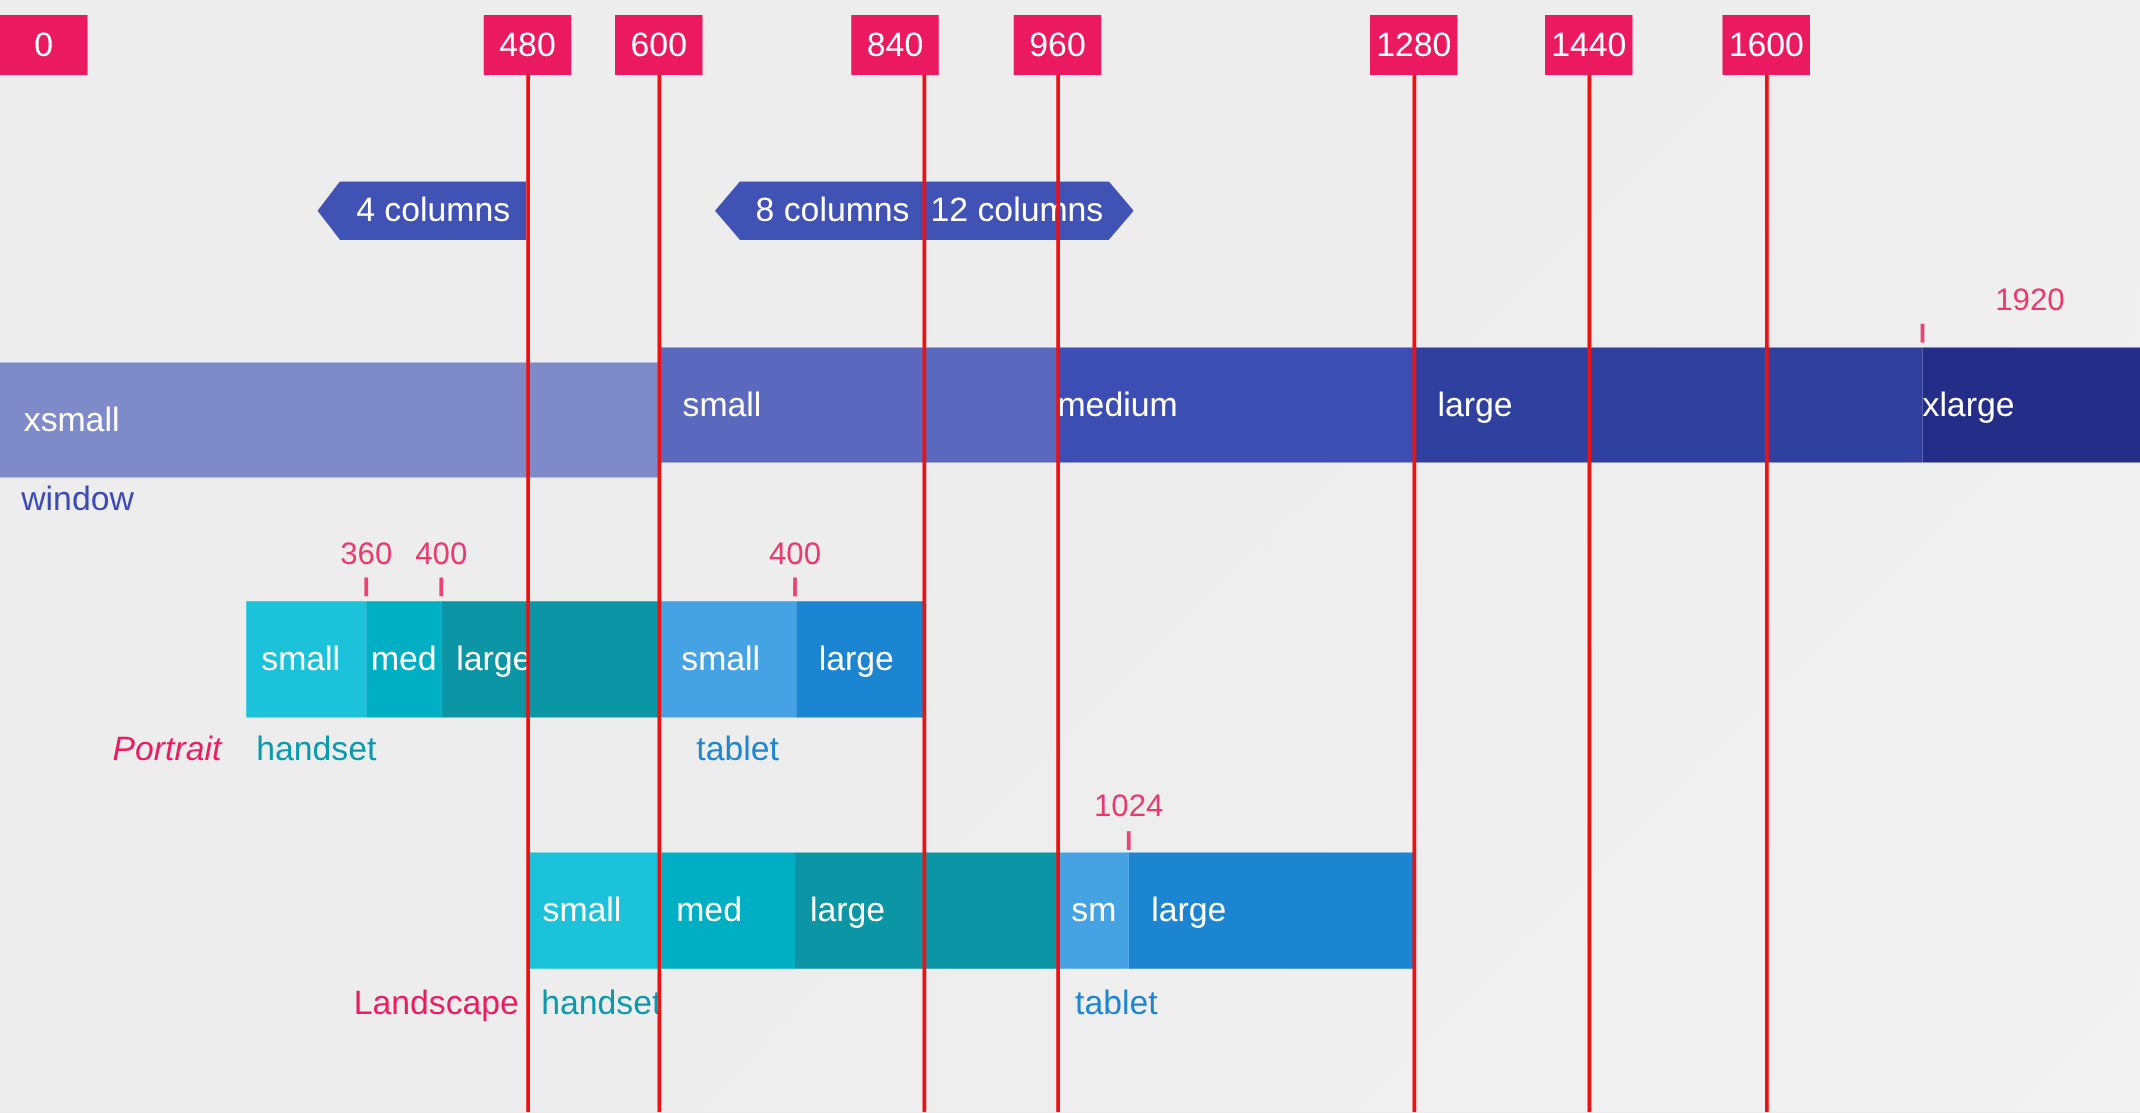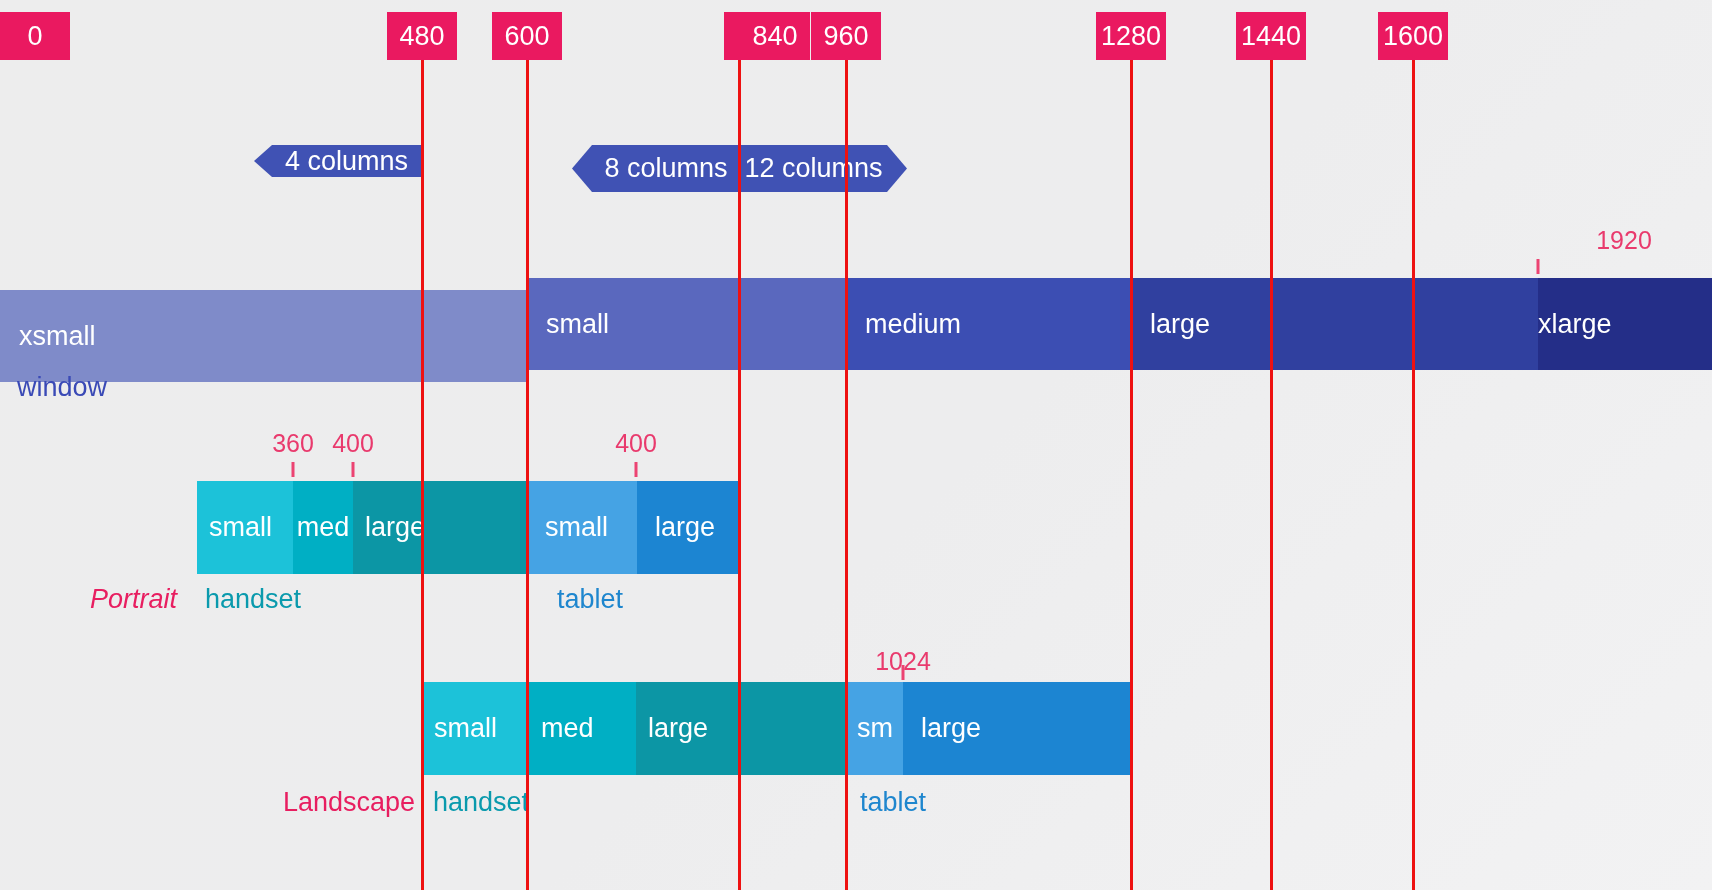--- a/index.html
+++ b/index.html
@@ -31,46 +31,46 @@
     <div class="abs marker-line" style="left: 420.5px; top: 60px; height: 830px; background: rgb(238, 17, 17);"></div>
     <div class="abs marker-line" style="left: 525.5px; top: 60px; height: 830px; background: rgb(238, 17, 17);"></div>
     <div class="abs marker-line" style="left: 737.5px; top: 60px; height: 830px; background: rgb(238, 17, 17);"></div>
     <div class="abs marker-line" style="left: 844.5px; top: 60px; height: 830px; background: rgb(238, 17, 17);"></div>
     <div class="abs marker-line" style="left: 1129.5px; top: 60px; height: 830px; background: rgb(238, 17, 17);"></div>
     <div class="abs marker-line" style="left: 1269.5px; top: 60px; height: 830px; background: rgb(238, 17, 17);"></div>
     <div class="abs marker-line" style="left: 1411.5px; top: 60px; height: 830px; background: rgb(238, 17, 17);"></div>
     <div class="abs marker-box" style="left: 0px; background: rgb(234, 25, 96);">0</div>
     <div class="abs marker-box" style="left: 387px; background: rgb(234, 25, 96);">480</div>
     <div class="abs marker-box" style="left: 492px; background: rgb(234, 25, 96);">600</div>
-    <div class="abs marker-box" style="left: 724px; background: rgb(234, 25, 96); padding-left: 16px;">840</div>
+    <div class="abs marker-box" style="left: 681px; background: rgb(234, 25, 96);">840</div>
     <div class="abs marker-box" style="left: 811px; background: rgb(234, 25, 96);">960</div>
     <div class="abs marker-box" style="left: 1096px; background: rgb(234, 25, 96);">1280</div>
     <div class="abs marker-box" style="left: 1236px; background: rgb(234, 25, 96);">1440</div>
     <div class="abs marker-box" style="left: 1378px; background: rgb(234, 25, 96);">1600</div>
-    <div class="abs badge" style="left: 254px; top: 145px; width: 167px; height: 32px; background: rgb(64, 82, 180); clip-path: polygon(18px 0px, 100% 0px, 100% 100%, 18px 100%, 0px 50%);">
+    <div class="abs badge" style="left: 254px; top: 145px; width: 167px; height: 47px; background: rgb(64, 82, 180); clip-path: polygon(18px 0px, 100% 0px, 100% 100%, 18px 100%, 0px 50%);">
       <span class="badge-label" style="left: 18px; width: 149px;">4 columns</span>
     </div>
     <div class="abs badge" style="left: 572px; top: 145px; width: 335px; height: 47px; background: rgb(64, 82, 180); clip-path: polygon(20px 0px, calc(100% - 20px) 0px, 100% 50%, calc(100% - 20px) 100%, 20px 100%, 0px 50%);">
       <span class="badge-label" style="left: 20px; width: 148px;">8 columns</span>
       <span class="badge-label" style="left: 168px; width: 147px;">12 columns</span>
     </div>
     <div class="abs tick-label" style="left: 293px; top: 429px; color: rgb(233, 58, 109);">360</div>
     <div class="abs tick-mark" style="left: 293px; top: 462px; background: rgb(236, 67, 114);"></div>
     <div class="abs tick-label" style="left: 353px; top: 429px; color: rgb(233, 58, 109);">400</div>
     <div class="abs tick-mark" style="left: 353px; top: 462px; background: rgb(236, 67, 114);"></div>
     <div class="abs tick-label" style="left: 636px; top: 429px; color: rgb(233, 58, 109);">400</div>
     <div class="abs tick-mark" style="left: 636px; top: 462px; background: rgb(236, 67, 114);"></div>
-    <div class="abs tick-label" style="left: 903px; top: 631px; color: rgb(233, 58, 109); margin-top: 16px;">1024</div>
+    <div class="abs tick-label" style="left: 903px; top: 631px; color: rgb(233, 58, 109);">1024</div>
     <div class="abs tick-mark" style="left: 903px; top: 665px; background: rgb(236, 67, 114);"></div>
     <div class="abs tick-label" style="left: 1624px; top: 226px; color: rgb(233, 58, 109);">1920</div>
     <div class="abs tick-mark" style="left: 1538px; top: 259px; background: rgb(236, 67, 114);"></div>
     <div class="abs bar" style="left: 0px; top: 278px; width: 1712px; height: 92px;">
       <div class="segment" style="left: 0px; width: 527px; background: rgb(127, 139, 201); padding-left: 19px; box-sizing: border-box; margin-top: 12px;">xsmall</div>
       <div class="segment" style="left: 527px; width: 319px; background: rgb(90, 104, 190); padding-left: 19px; box-sizing: border-box;">small</div>
-      <div class="segment" style="left: 846px; width: 285px; background: rgb(60, 78, 179); padding-left: 19px; box-sizing: border-box;">medium</div>
+      <div class="segment" style="left: 846px; width: 285px; background: rgb(60, 78, 179); box-sizing: border-box;">medium</div>
       <div class="segment" style="left: 1131px; width: 407px; background: rgb(48, 64, 159); padding-left: 19px; box-sizing: border-box;">large</div>
       <div class="segment" style="left: 1538px; width: 186px; background: rgb(36, 46, 136); box-sizing: border-box;">xlarge</div>
     </div>
     <div class="abs bar" style="left: 0px; top: 481px; width: 1712px; height: 93px;">
       <div class="segment" style="left: 197px; width: 96px; background: rgb(28, 194, 217); padding-left: 12px; box-sizing: border-box;">small</div>
       <div class="segment" style="left: 293px; width: 60px; background: rgb(0, 175, 196); justify-content: center;">med</div>
       <div class="segment" style="left: 353px; width: 174px; background: rgb(12, 150, 165); padding-left: 12px; box-sizing: border-box;">large</div>
     </div>
     <div class="abs bar" style="left: 0px; top: 481px; width: 1712px; height: 93px;">
       <div class="segment" style="left: 527px; width: 110px; background: rgb(69, 163, 228); padding-left: 18px; box-sizing: border-box;">small</div>
@@ -78,20 +78,20 @@
     </div>
     <div class="abs bar" style="left: 0px; top: 682px; width: 1712px; height: 93px;">
       <div class="segment" style="left: 422px; width: 107px; background: rgb(28, 194, 217); padding-left: 12px; box-sizing: border-box;">small</div>
       <div class="segment" style="left: 529px; width: 107px; background: rgb(0, 175, 196); padding-left: 12px; box-sizing: border-box;">med</div>
       <div class="segment" style="left: 636px; width: 211px; background: rgb(12, 150, 165); padding-left: 12px; box-sizing: border-box;">large</div>
     </div>
     <div class="abs bar" style="left: 0px; top: 682px; width: 1712px; height: 93px;">
       <div class="segment" style="left: 847px; width: 56px; background: rgb(69, 163, 228); justify-content: center;">sm</div>
       <div class="segment" style="left: 903px; width: 228px; background: rgb(28, 133, 210); padding-left: 18px; box-sizing: border-box;">large</div>
     </div>
-    <div class="abs caption" style="left: 17px; top: 372px; color: rgb(58, 74, 182); text-align: right;">window</div>
+    <div class="abs caption" style="left: 17px; top: 384px; color: rgb(58, 74, 182); text-align: right;">window</div>
     <div class="abs caption" style="left: 90px; top: 584px; color: rgb(232, 30, 96); font-style: italic;">Portrait</div>
     <div class="abs caption" style="left: 205px; top: 584px; color: rgb(10, 154, 173);">handset</div>
     <div class="abs caption" style="left: 557px; top: 584px; color: rgb(30, 134, 206);">tablet</div>
     <div class="abs caption" style="left: 283px; top: 787px; color: rgb(232, 30, 96);">Landscape</div>
     <div class="abs caption" style="left: 433px; top: 787px; color: rgb(10, 154, 173);">handset</div>
     <div class="abs caption" style="left: 860px; top: 787px; color: rgb(30, 134, 206);">tablet</div>
   </div>
 
 </body></html>

